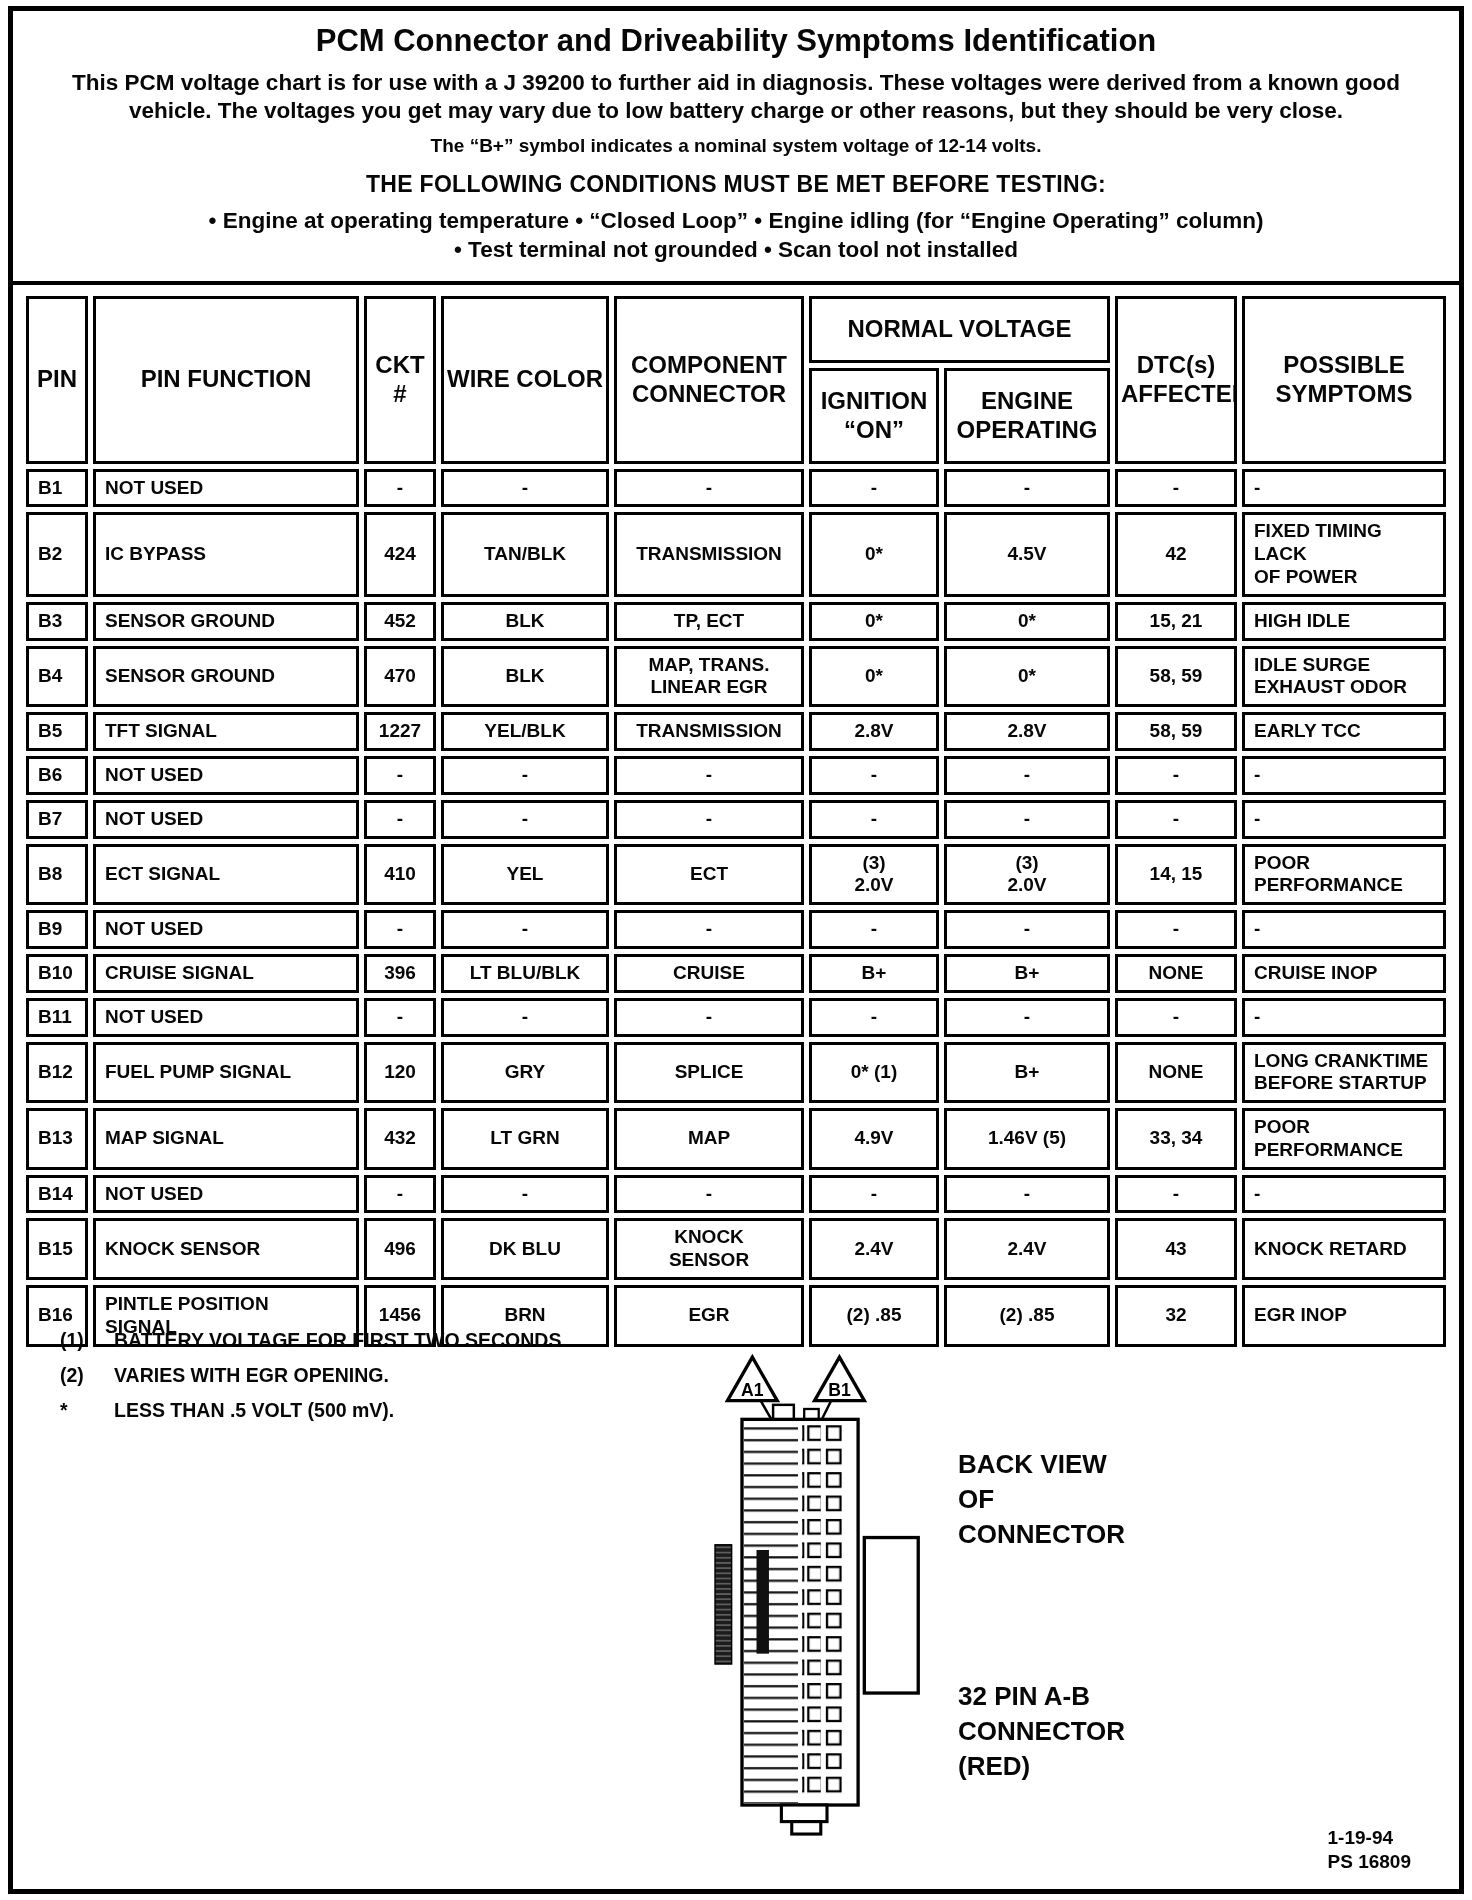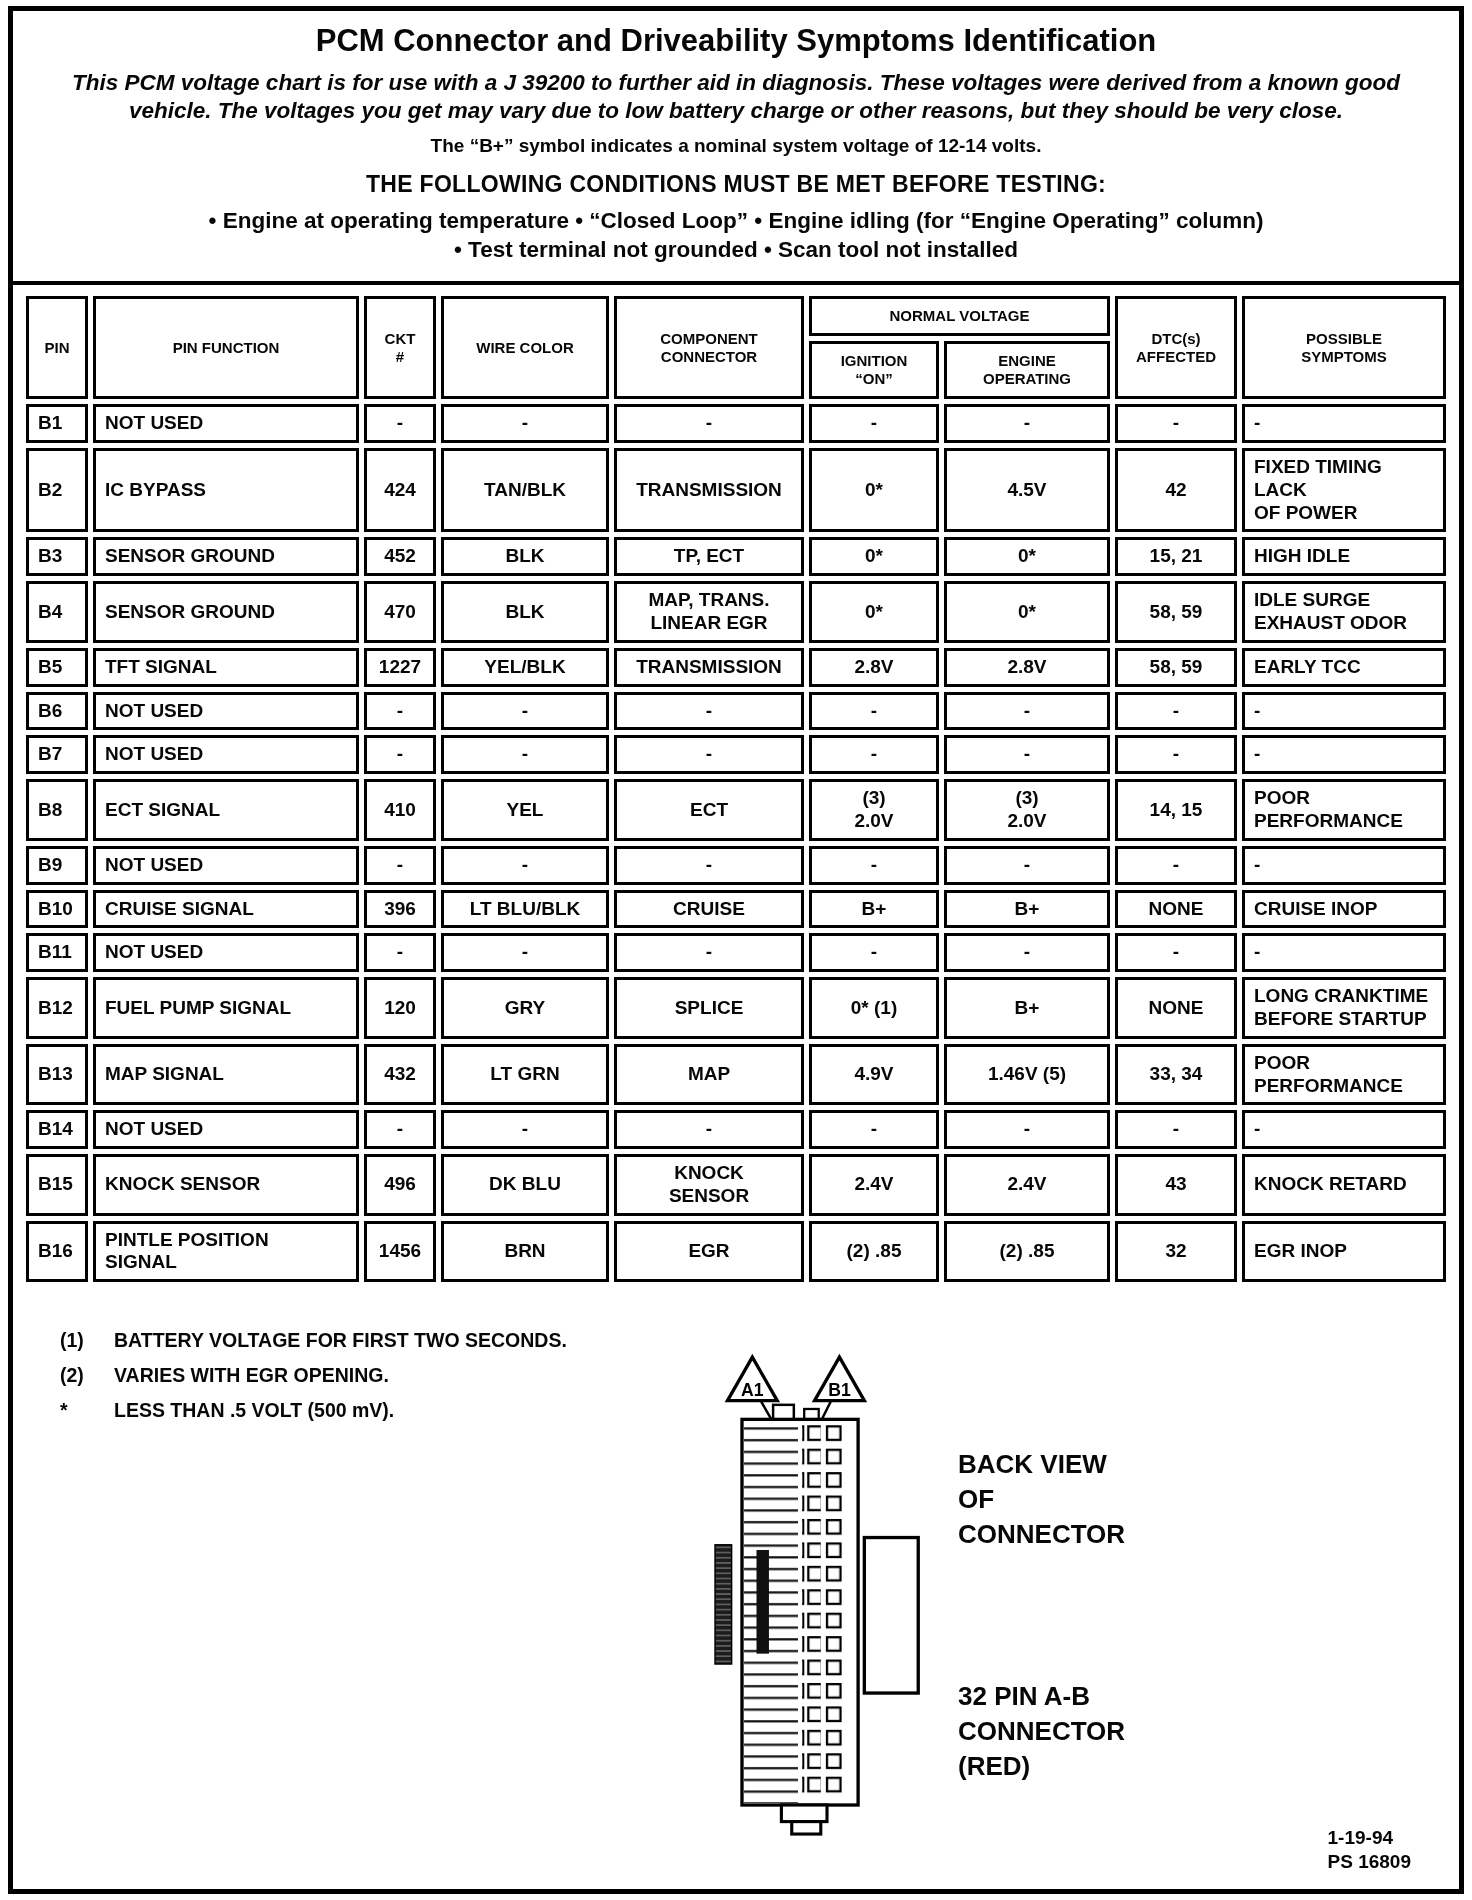--- a/index.html
+++ b/index.html
@@ -17,42 +17,42 @@
   }
   
   .header-box {
     border-bottom:4px solid #000;
     padding:12px 30px 16px;
     text-align:center;
   }
   .title { font-size:31px; font-weight:bold; margin-bottom:10px; }
   .intro {
     font-size:22.5px; font-weight:bold; line-height:1.24;
-    margin:0 auto 10px; max-width:1345px;font-style:italic;
+    margin:0 auto 10px; max-width:1345px;
   }
   .bplus { font-size:19px; font-weight:bold; margin-bottom:14px; }
   .cond-head { font-size:23px; font-weight:bold; margin-bottom:8px; letter-spacing:.3px;text-align:center; }
   .cond-line { font-size:22.5px; font-weight:bold; line-height:1.32; }
   
   .voltage-table {
     width:calc(100% - 16px);
     margin:6px 8px 0;
     border-collapse:separate; border-spacing:5px;
     table-layout:fixed;
   }
   .voltage-table th, .voltage-table td {
     border:3px solid #000;
     font-weight:bold;
     white-space:pre-line;
     vertical-align:middle;
     line-height:1.2;
     background:#fff;
     overflow:hidden;
   }
-  .voltage-table th { font-size:15px; padding:8px 3px; text-align:center; }
+  .voltage-table th { font-size:24px; padding:16px 3px; text-align:center; }
   .voltage-table td { font-size:19px; padding:5px 6px; text-align:center; }
   td.col-0, td.col-1, td.col-8 { text-align:left; padding-left:9px; }
   
   .lower { position:absolute; left:9px; right:0; bottom:0; height:582px; }
   .footnotes { position:absolute; left:38px; top:22px; }
   .footnote { font-size:19.5px; font-weight:bold; margin-bottom:12px; }
   .fn-marker { display:inline-block; width:54px; }
   .connector-svg { position:absolute; left:688px; top:46px; width:234px; height:508px; }
   .back-view-label, .connector-label {
     position:absolute; left:936px; width:286px; text-align:left;

